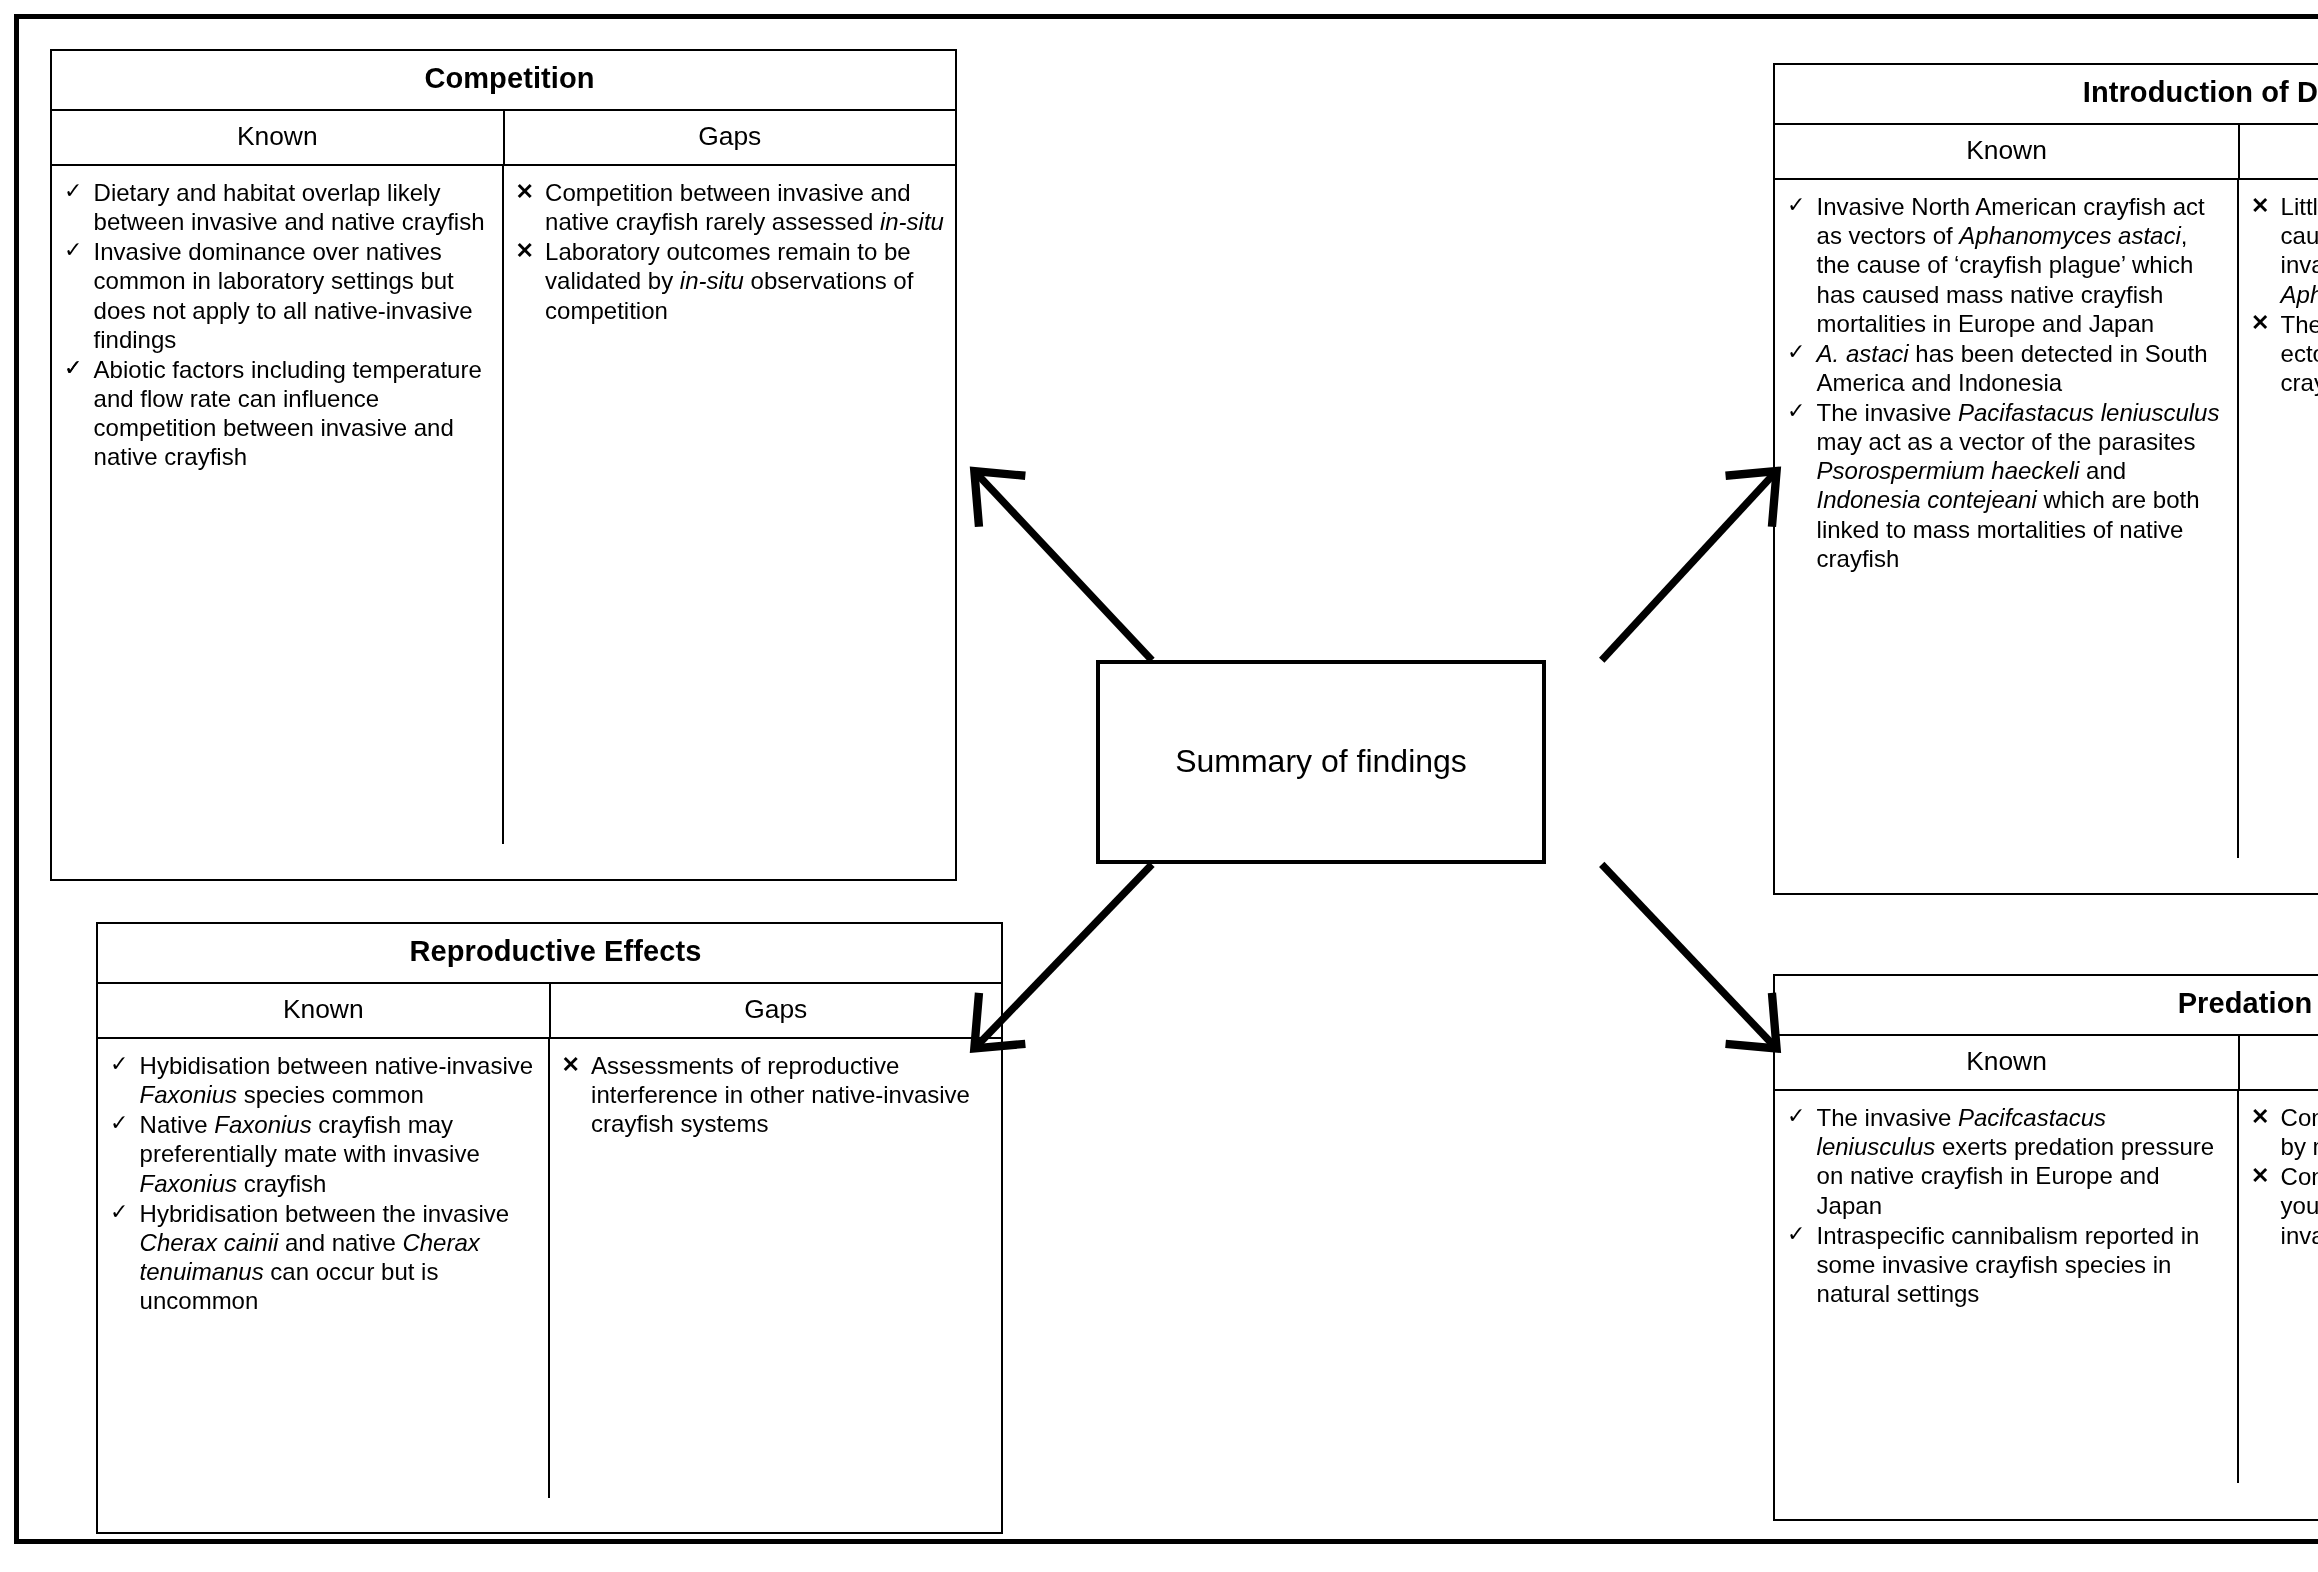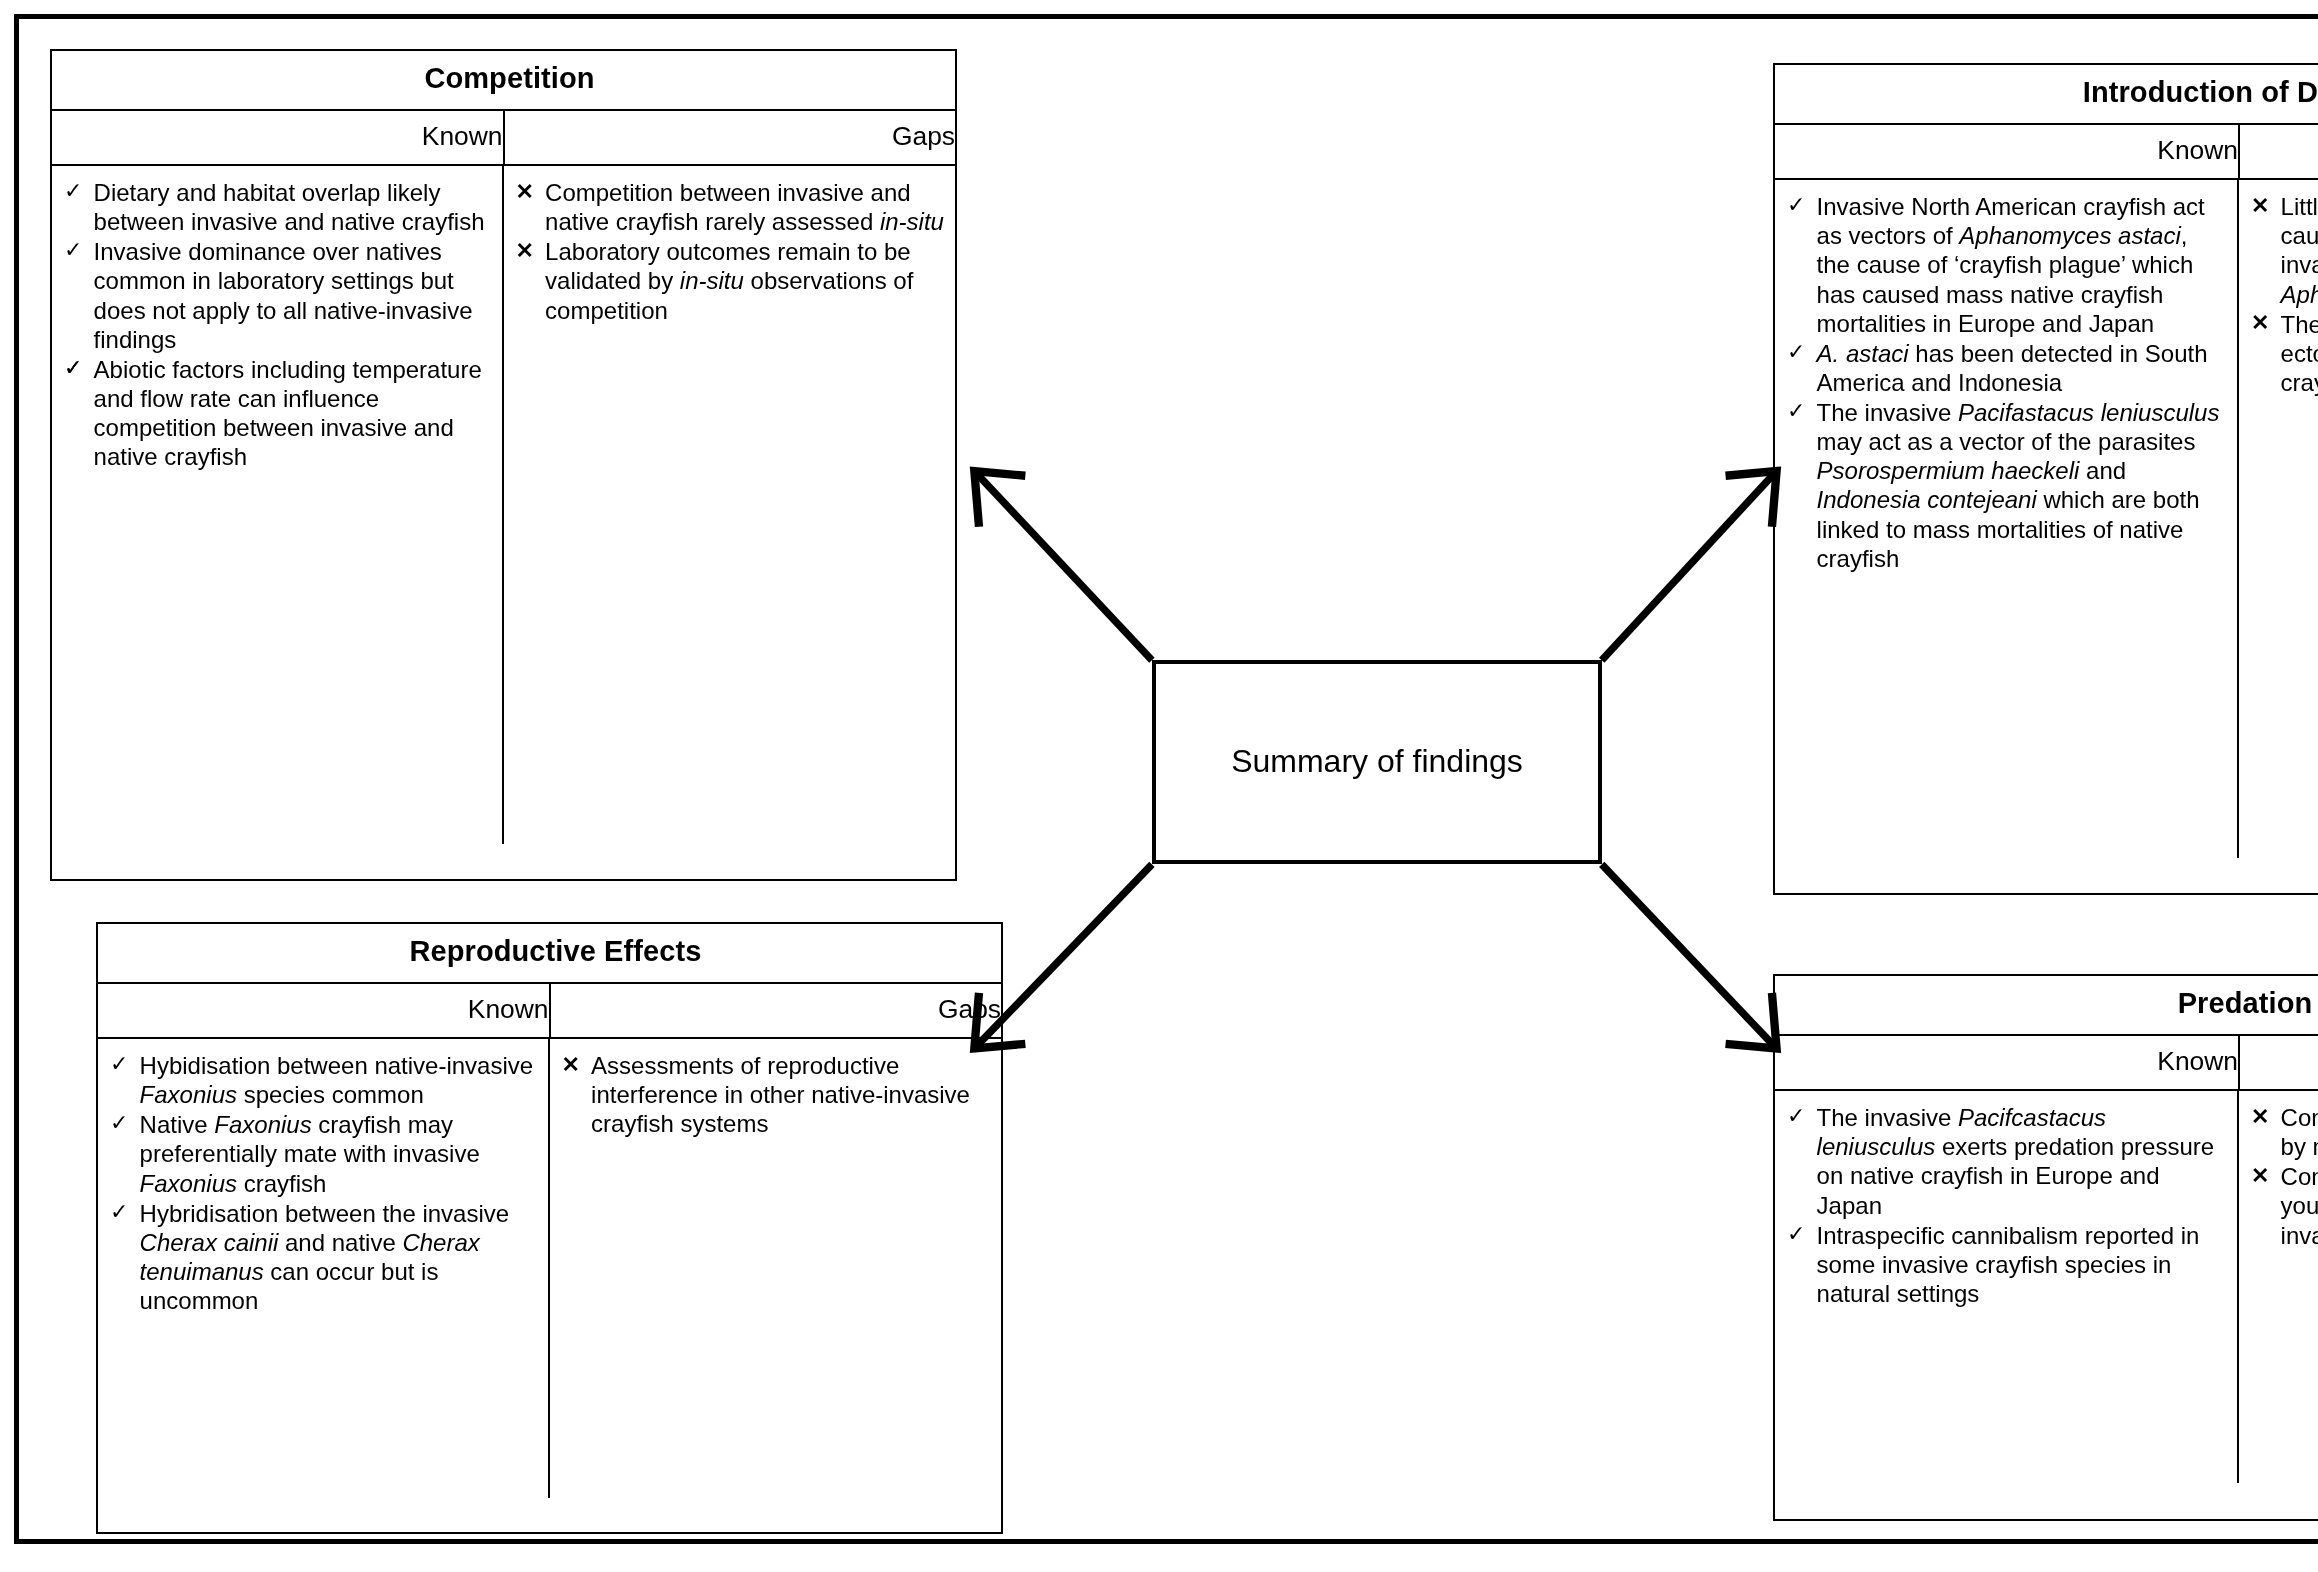--- a/index.html
+++ b/index.html
@@ -1,41 +1,41 @@
 <!DOCTYPE html>
 <html style="font-size:7.4px"><head>
 <meta charset="utf-8">
 <style>
   html,body{margin:0;padding:0;background:#ffffff;}
   body{width:2699px;height:1572px;font-family:"Liberation Sans",sans-serif;color:#000;}
   #frame{position:absolute;left:14px;top:14px;width:2667px;height:1530px;border:5.1px solid #000;box-sizing:border-box;background:#fff;}
   .panel{position:absolute;background:#fff;border:2.3px solid #000;box-sizing:border-box;}
   .panel .title{height:auto;text-align:center;font-weight:bold;font-size:29px;line-height:1.1;padding:12px 0 14px 12px;border-bottom:2.3px solid #000;letter-spacing:0.1px;}
   .panel .colhead{display:flex;border-bottom:2.3px solid #000;}
-  .panel .colhead > div{flex:1 1 50%;text-align:right;font-size:26.4px;padding:10.2px 0 12px 0;}
+  .panel .colhead > div{flex:1 1 50%;text-align:center;font-size:26.4px;padding:10.2px 0 12px 0;}
   .panel .colhead > div:first-child{border-right:2.3px solid #000;}
   .panel .body{display:flex;align-items:stretch;}
   .panel .body > div{flex:1 1 50%;padding:12px 11px 12px 5.6px;box-sizing:border-box;}
   .panel .body > div:first-child{border-right:2.3px solid #000;}
   ul.blist{list-style:none;margin:0;padding:0;}
   ul.blist li{position:relative;padding-left:36px;font-size:24px;line-height:1.215;margin:0 0 0.9px 0;}
   ul.blist li .mk{position:absolute;left:6.5px;top:-0.9px;font-size:22px;line-height:1.3;}
   ul.blist li .mkx{position:absolute;left:6.5px;top:-0.5px;font-size:22px;font-weight:bold;line-height:1.3;}
   i{font-style:italic;}
 
   #p-competition{left:31px;top:30px;width:907px;height:832px;}
   #p-competition .body{height:678px;}
   #p-reproductive{left:31px;top:903px;width:907px;height:612px;margin-left:46px;}
   #p-reproductive .body{height:459px;}
   #p-disease{left:1754px;top:44px;width:932px;height:832px;}
   #p-disease .body{height:678px;}
   #p-predation{left:1754px;top:955px;width:932px;height:547px;}
   #p-predation .body{height:392px;}
 
-  #center{position:absolute;left:1133px;top:641px;width:450px;height:204px;border:4.2px solid #000;background:#fff;display:flex;align-items:center;justify-content:center;text-align:center;font-size:32px;line-height:1.22;box-sizing:border-box;z-index:3;}
+  #center{position:absolute;left:1077px;top:641px;width:450px;height:204px;border:4.2px solid #000;background:#fff;display:flex;align-items:center;justify-content:center;text-align:center;font-size:32px;line-height:1.22;box-sizing:border-box;z-index:3;}
   #arrows{position:absolute;left:0;top:0;width:2699px;height:1572px;z-index:1;}
 </style>
 </head>
 <body>
 
 <div id="frame">
 
   <svg id="arrows" viewBox="0 0 5820 3390" xmlns="http://www.w3.org/2000/svg">
     <g stroke="#000" stroke-width="16" fill="none" stroke-linecap="butt">
       <line x1="2443" y1="1383" x2="2065" y2="980"></line>

